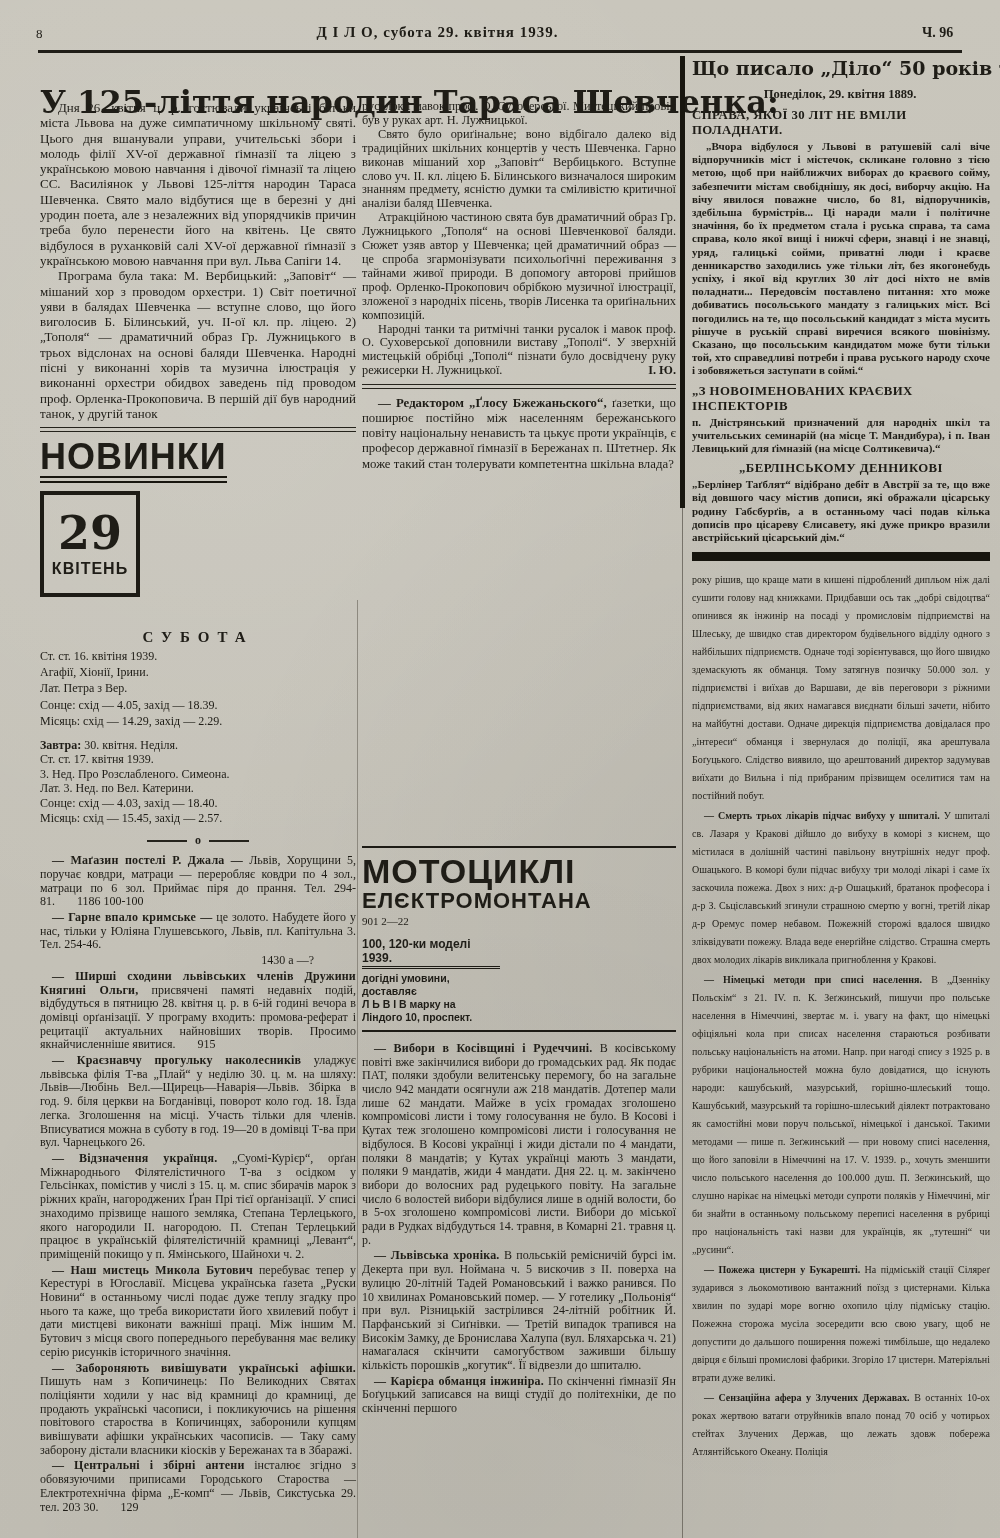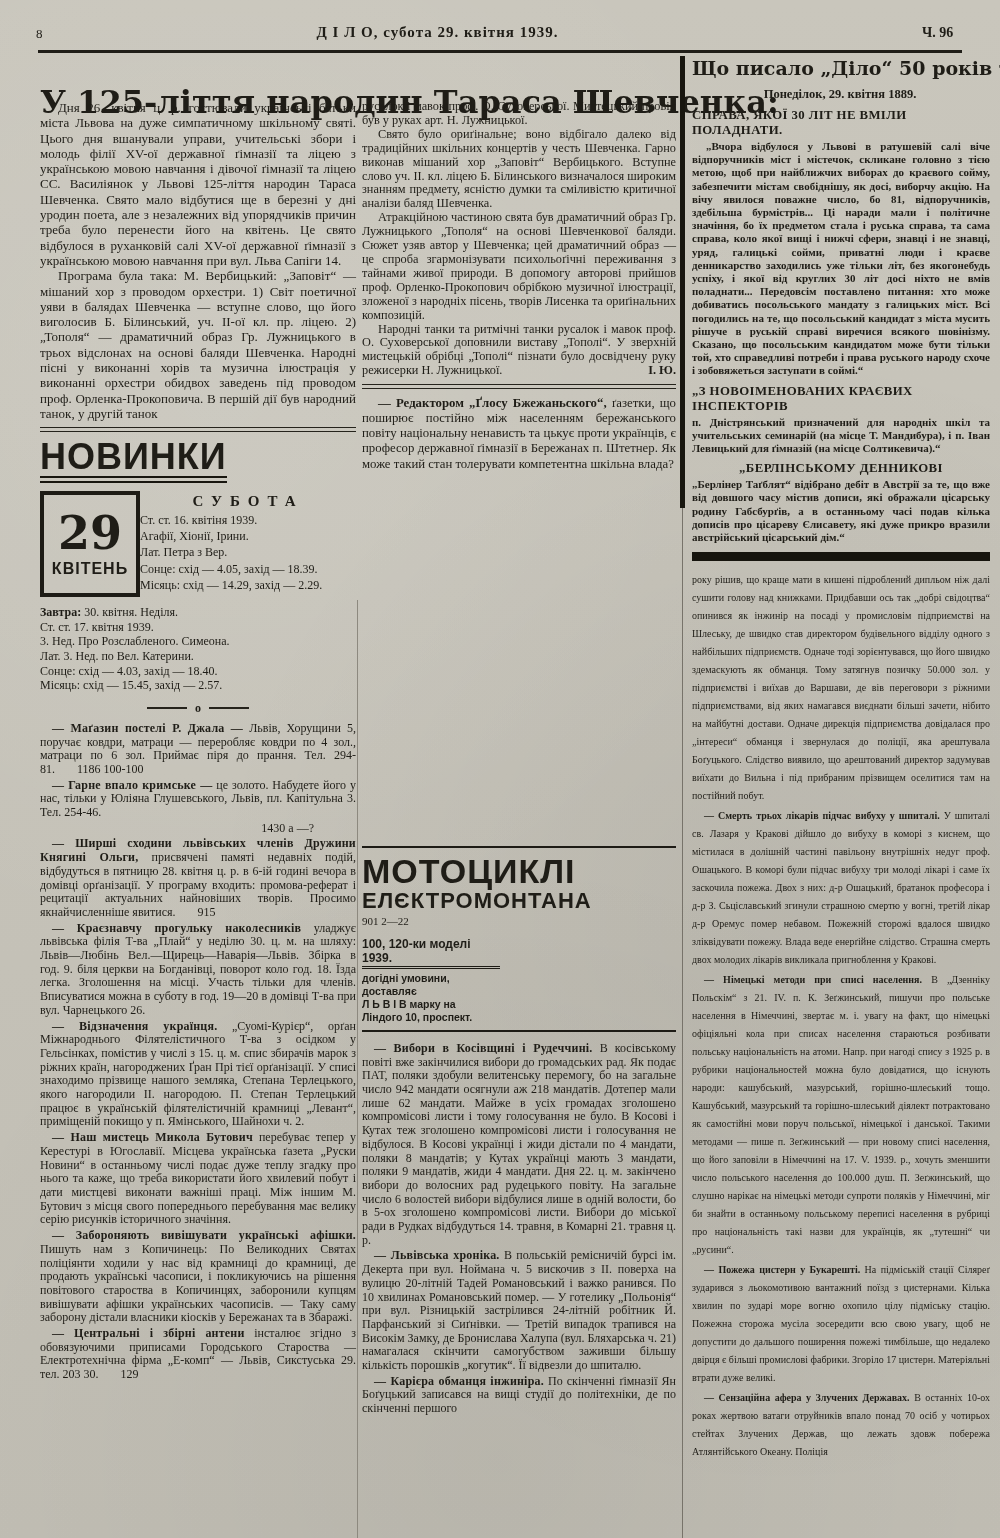--- a/index.html
+++ b/index.html
@@ -31,21 +31,21 @@
   .col2{left:362px;top:100px;width:314px;}
   .col3{left:692px;top:57px;width:298px;}
   
   .art{font-size:13px;line-height:15.3px;text-align:justify;text-indent:18px;margin:0;}
   .art2{font-size:12.3px;line-height:13.9px;text-align:justify;text-indent:16px;margin:0;}
   .byline{float:right;font-weight:bold;}
   .endrule{height:3px;border-top:1px solid #25231c;border-bottom:1px solid #25231c;margin:6px 0 5px;}
   
   .novynky-h{display:inline-block;font-family:"Liberation Sans", sans-serif;font-weight:900;
     font-size:36px;letter-spacing:1px;border-bottom:7px double #18160f;padding-bottom:1px;line-height:1;margin:2px 0 8px;}
-  .cal-row{display:flex;gap:0;margin-bottom:8px;}
+  .cal-row{display:flex;gap:30px;margin-bottom:8px;flex-direction:column;}
   .cal-box{width:92px;height:98px;border:4px solid #1d1b15;display:flex;flex-direction:column;
     align-items:center;justify-content:center;flex:0 0 auto;}
   .cal-day{font-family:"DejaVu Serif", serif;font-weight:bold;font-size:46px;line-height:1;}
   .cal-month{font-family:"Liberation Sans", sans-serif;font-weight:bold;font-size:16px;letter-spacing:1px;margin-top:4px;}
   .cal-info{flex:1;font-size:12px;line-height:16.4px;padding-top:2px;}
   .weekday{text-align:center;font-weight:bold;font-size:15px;letter-spacing:8px;margin-bottom:2px;}
   .tomorrow{font-size:12px;line-height:14.6px;}
   .sep{display:flex;align-items:center;justify-content:center;gap:8px;margin:8px 0 6px;}
   .sep-line{width:40px;height:2px;background:#25231c;}
   .sep-o{font-weight:bold;font-size:12px;}

